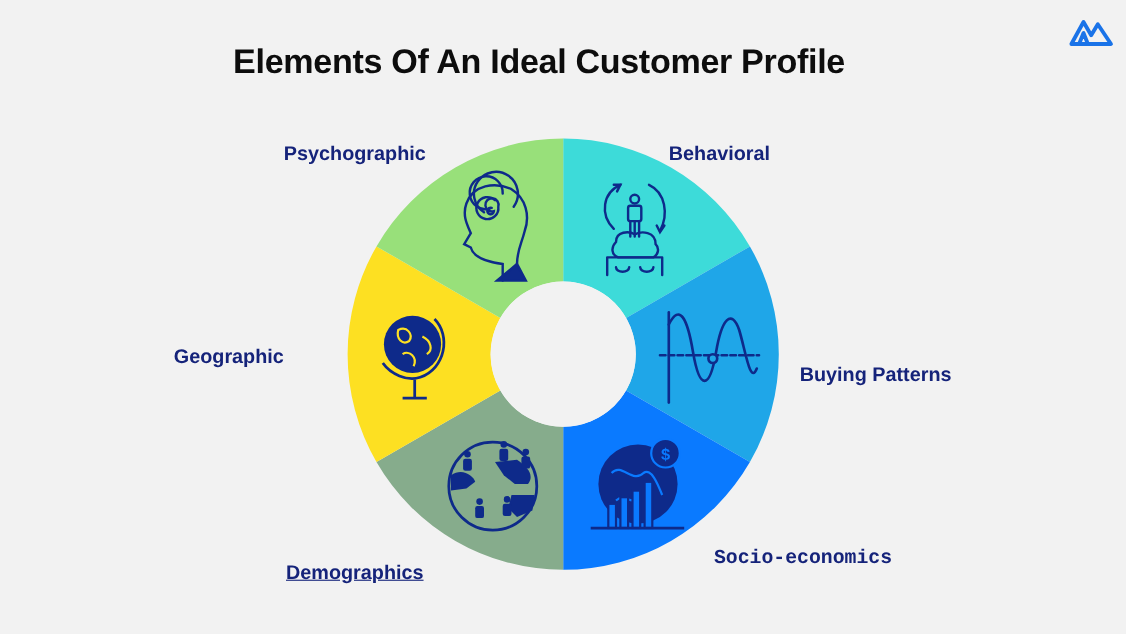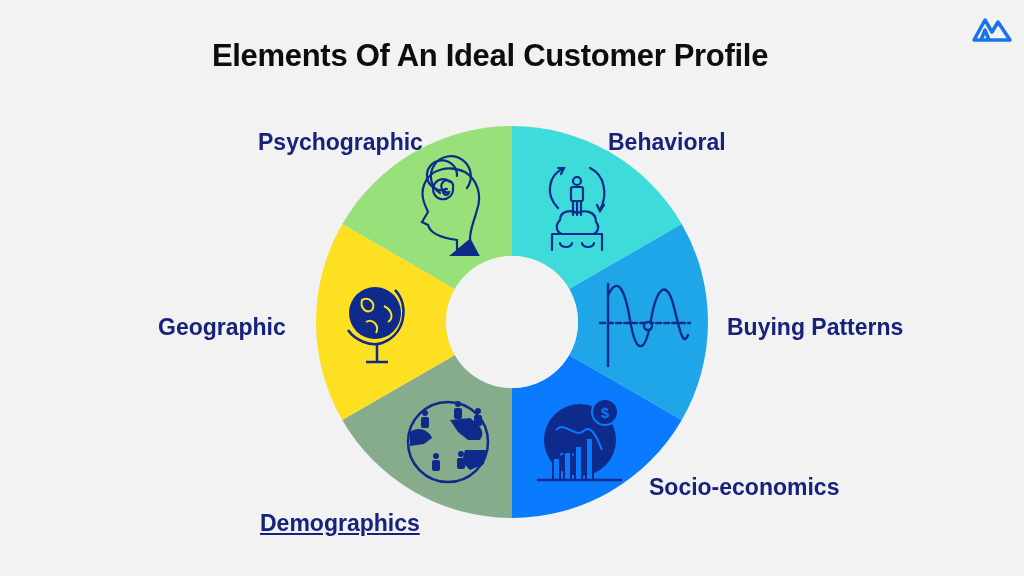--- a/index.html
+++ b/index.html
@@ -1,20 +1,20 @@
 <!DOCTYPE html>
 <html><head>
 <meta charset="utf-8">
 <style>
   html,body{margin:0;padding:0;}
   body{width:1024px;height:576px;background:#f2f2f2;position:relative;overflow:hidden;font-family:"Liberation Sans",sans-serif;}
   .title{position:absolute;left:0;top:38px;width:980px;text-align:center;font-size:31px;font-weight:bold;color:#0d0d0d;letter-spacing:-0.3px;}
   .logo{position:absolute;left:970px;top:12px;width:44px;height:32px;}
   .wheel{position:absolute;left:0;top:0;width:1024px;height:576px;}
-  .label{position:absolute;font-size:23px;font-weight:bold;color:#15237a;white-space:nowrap;}
+  .label{position:absolute;font-size:18px;font-weight:bold;color:#15237a;white-space:nowrap;}
 </style>
 </head>
 <body>
 
 <div class="title">Elements Of An Ideal Customer Profile</div>
 
 <svg class="logo" viewBox="0 0 44 32">
   <path d="M4 28 L15 8 L22 20 L28 10 L40 28 Z M15 18 L11 28 L19 28 Z" fill="none" stroke="#1a73e8" stroke-width="3.5" stroke-linejoin="round"></path>
 </svg>
 
@@ -97,15 +97,15 @@
     <path d="M366 322 C372 318 380 325 376 333" fill="none" stroke="#fde022" stroke-width="2"></path>
     <path d="M384 306 C392 310 394 318 388 322" fill="none" stroke="#fde022" stroke-width="2"></path>
     <path d="M395 290 C410 305 405 335 382 343 C370 347 355 340 348 330" fill="none" stroke="#0e2a8a" stroke-width="2.5"></path>
     <path d="M377 345 L377 362 M366 362 L388 362" stroke="#0e2a8a" stroke-width="2.5"></path>
   </g>
 </svg>
 
 <div class="label" style="left:258px;top:129px;">Psychographic</div>
 <div class="label" style="left:608px;top:129px;">Behavioral</div>
 <div class="label" style="left:158px;top:314px;">Geographic</div>
-<div class="label" style="left:727px;top:314px;">Buying Patterns</div>
+<div class="label" style="left:727px;top:330px;">Buying Patterns</div>
 <div class="label" style="left:260px;top:510px;text-decoration:underline;">Demographics</div>
-<div class="label" style="left:649px;top:474px;">Socio-economics</div>
+<div class="label" style="left:649px;top:498px;font-family:Liberation Mono, monospace;">Socio-economics</div>
 
 </body></html>

